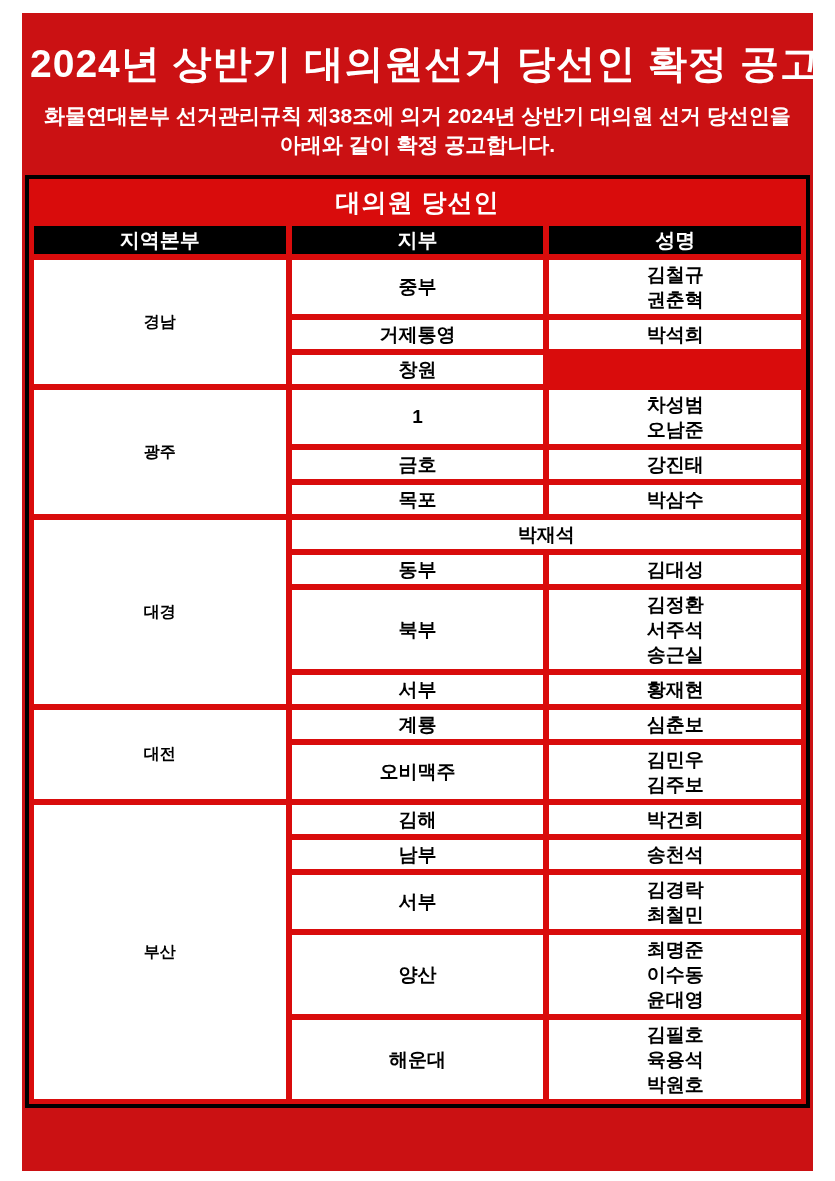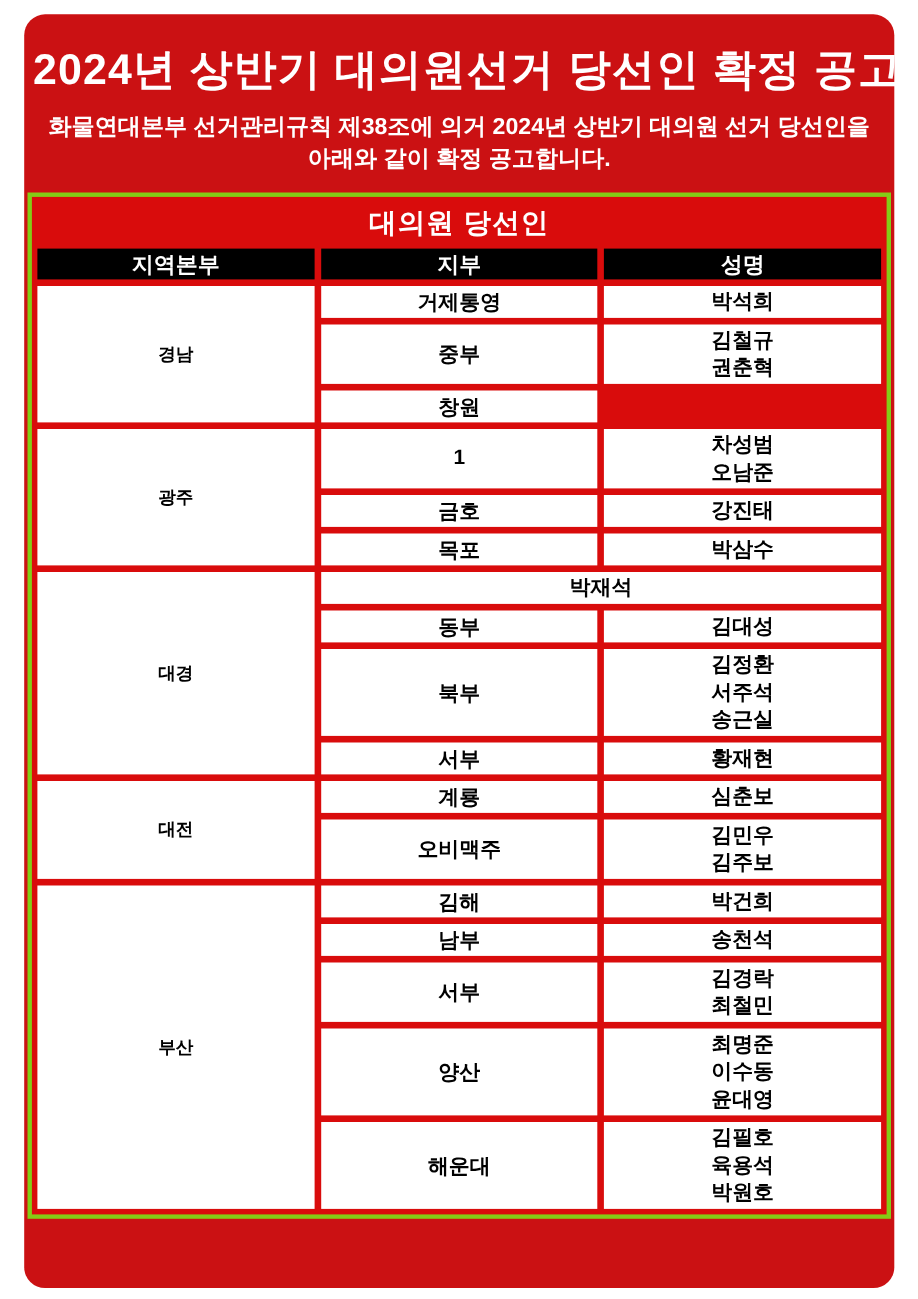--- a/index.html
+++ b/index.html
@@ -9,41 +9,40 @@
     font-family: "Liberation Sans", sans-serif;
     font-weight: bold;
     overflow: hidden;
   }
   .red-sheet {
     position: absolute;
     left: 22px; top: 13px;
     width: 791px; height: 1158px;
     background: #cb1113;
     box-sizing: border-box;
-    border-radius: 19px;
   }
   .title {
     margin: 27px 8px 0;
     color: #ffffff;
     font-size: 39px;
     line-height: 48px;
     text-align: center;
     letter-spacing: 1px;
     white-space: nowrap;
   }
   .subtitle {
     margin: 13px 0 0;
     color: #ffffff;
     font-size: 21px;
     line-height: 29px;
     text-align: center;
   }
   .tbl {
     margin: 16px 3px 0;
-    border: 4px solid #84cc16;
+    border: 4px solid #000000;
     background: #d90c0c;
     padding: 5px;
     display: flex;
     flex-direction: column;
     gap: 6px;
     box-sizing: border-box;
   }
   .caption {
     height: 36px;
     display: flex;
@@ -124,30 +123,30 @@
     <div class="caption">대의원 당선인</div>
     <div class="hrow">
       <div class="hcell">지역본부</div>
       <div class="hcell">지부</div>
       <div class="hcell">성명</div>
     </div>
     <div class="groups" id="groups"><div class="group">
           <div class="region-cell">경남</div>
           <div class="group-right">
             <div class="branch-row">
-              <div class="branch-cell">거제통영</div>
-              <div class="names-cell">
-                <div class="name-line">박석희</div>
-              </div>
-            </div>
-            <div class="branch-row">
               <div class="branch-cell">중부</div>
               <div class="names-cell">
                 <div class="name-line">김철규</div>
                 <div class="name-line">권춘혁</div>
+              </div>
+            </div>
+            <div class="branch-row">
+              <div class="branch-cell">거제통영</div>
+              <div class="names-cell">
+                <div class="name-line">박석희</div>
               </div>
             </div>
             <div class="branch-row">
               <div class="branch-cell">창원</div>
             </div>
           </div>
         </div><div class="group">
           <div class="region-cell">광주</div>
           <div class="group-right">
             <div class="branch-row">

